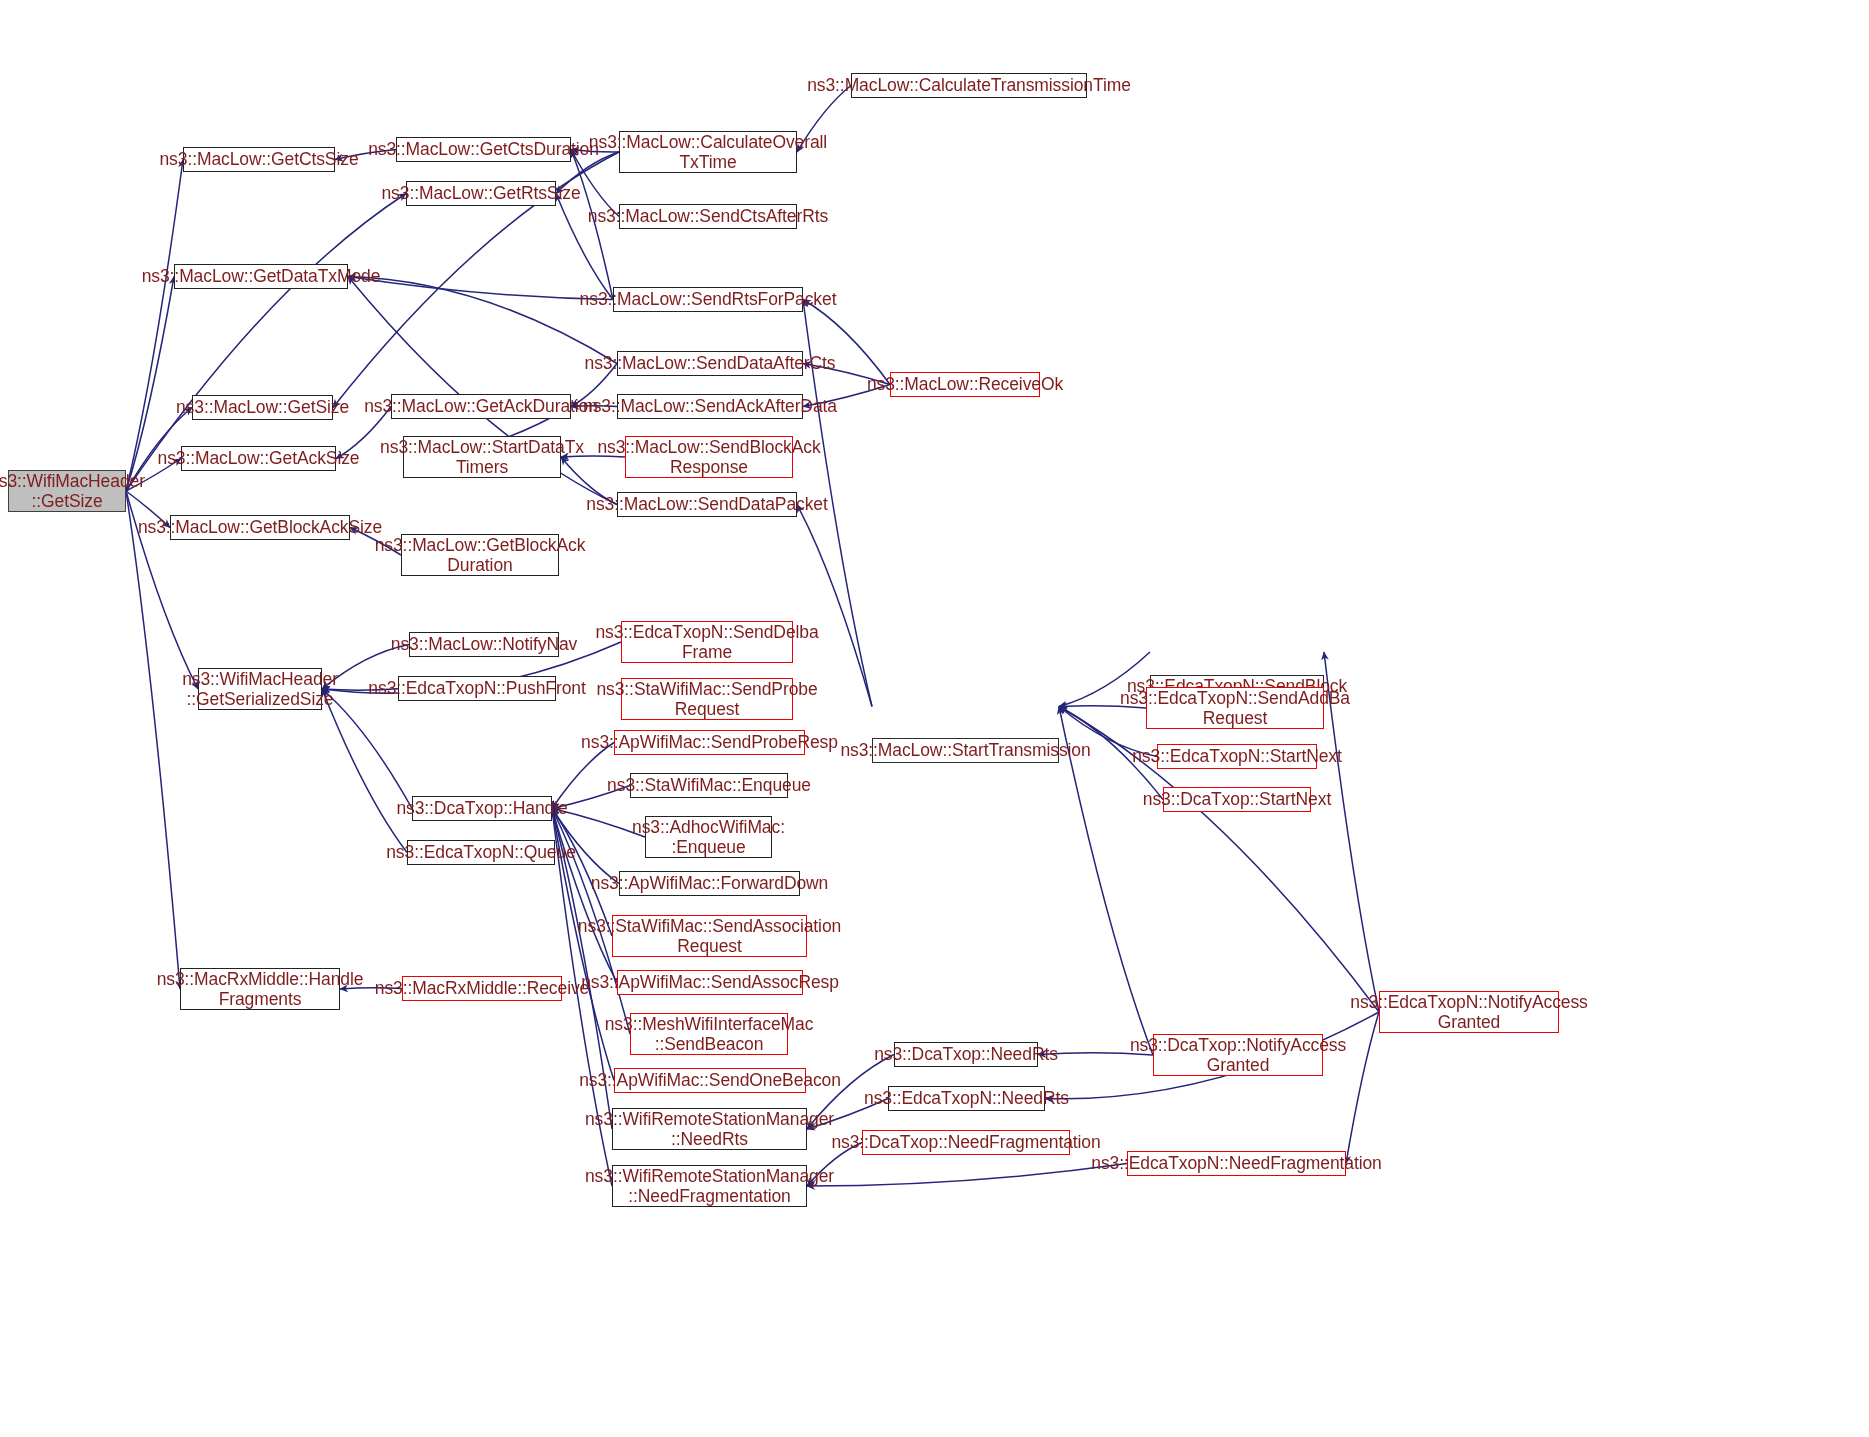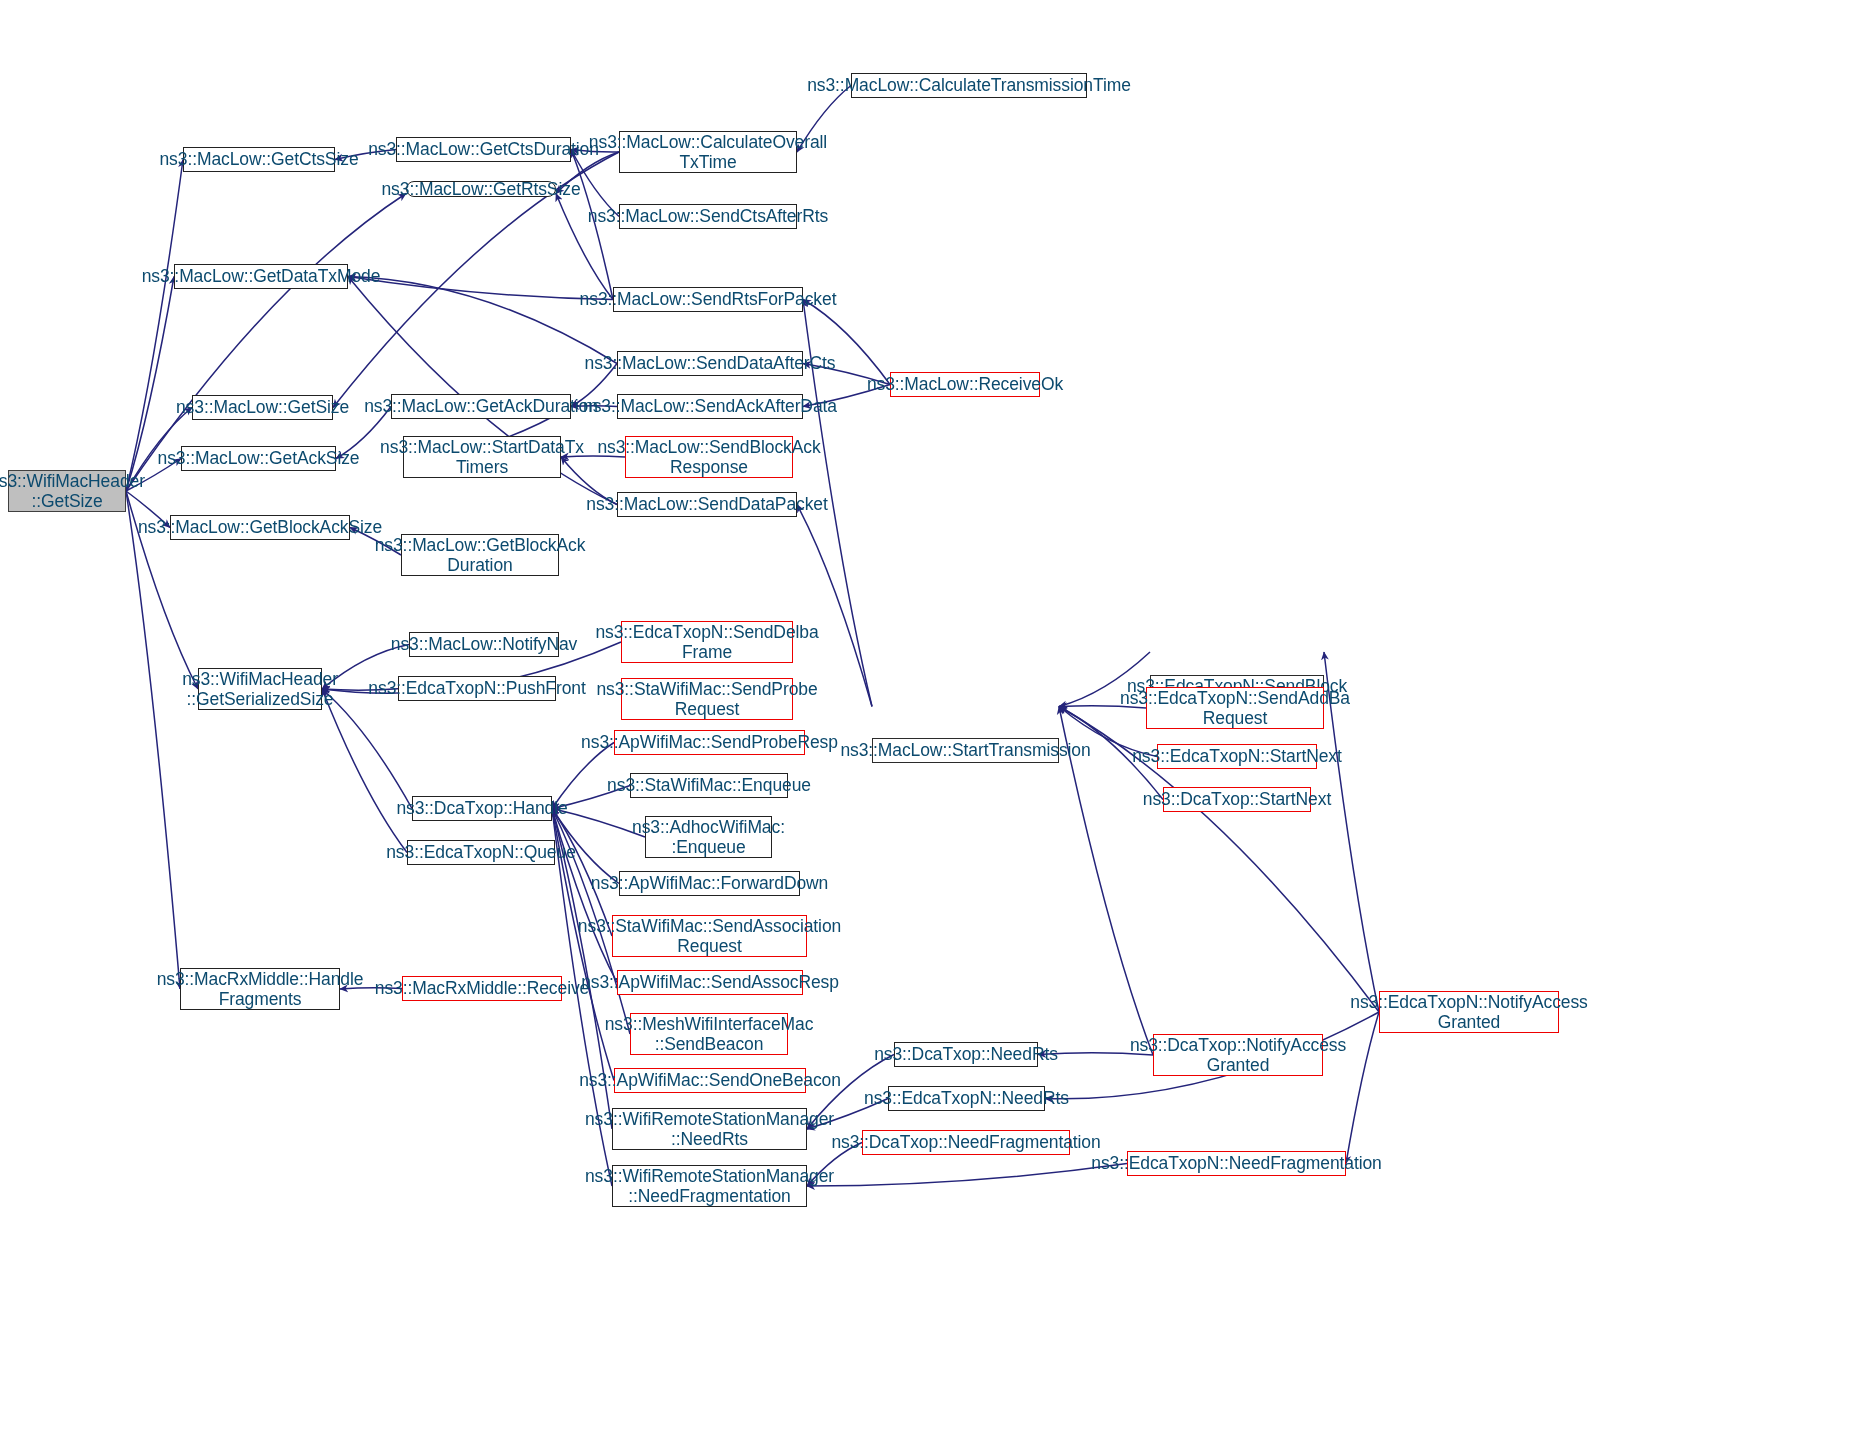--- a/index.html
+++ b/index.html
@@ -27,21 +27,21 @@
   }
   .node {
     position: absolute;
     box-sizing: border-box;
     display: flex;
     align-items: center;
     justify-content: center;
     text-align: center;
     background: #ffffff;
     border: 1.3px solid #222222;
-    color: #0c4a6e;
+    color: #7f1d1d;
     font-size: 17.5px;
     line-height: 1.16;
     letter-spacing: -0.1px;
     padding: 1px 5px;
     white-space: pre-line;
     z-index: 5;
   }
   .node.red {
     border-color: #ee0000;
     border-width: 1.6px;
@@ -129,21 +129,21 @@
         <path d="M862,1142.5 Q834.5,1154.432765155096 807,1186" marker-end="url(#arrow)"></path>
         <path d="M1127,1163.5 Q967,1185.977651412918 807,1186" marker-end="url(#arrow)"></path>
         <path d="M1379,1012 Q1362.5,1066.0426625308398 1346,1163.5" marker-end="url(#arrow)"></path>
       </g>
   </svg>
   <div id="node-layer">
       <div class="node root" style="left: 8px; top: 470px; width: 118px; height: 42px;">ns3::WifiMacHeader
 ::GetSize</div>
       <div class="node" style="left: 183px; top: 147px; width: 152px; height: 25px;">ns3::MacLow::GetCtsSize</div>
       <div class="node" style="left: 396px; top: 137px; width: 175px; height: 25px;">ns3::MacLow::GetCtsDuration</div>
-      <div class="node" style="left: 406px; top: 181px; width: 150px; height: 16px; border-radius: 11px;">ns3::MacLow::GetRtsSize</div>
+      <div class="node" style="left: 406px; top: 181px; width: 150px; height: 25px;">ns3::MacLow::GetRtsSize</div>
       <div class="node" style="left: 851px; top: 73px; width: 236px; height: 25px;">ns3::MacLow::CalculateTransmissionTime</div>
       <div class="node" style="left: 619px; top: 131px; width: 178px; height: 42px;">ns3::MacLow::CalculateOverall
 TxTime</div>
       <div class="node" style="left: 619px; top: 204px; width: 178px; height: 25px;">ns3::MacLow::SendCtsAfterRts</div>
       <div class="node" style="left: 174px; top: 264px; width: 174px; height: 25px;">ns3::MacLow::GetDataTxMode</div>
       <div class="node" style="left: 613px; top: 287px; width: 190px; height: 25px;">ns3::MacLow::SendRtsForPacket</div>
       <div class="node" style="left: 617px; top: 351px; width: 186px; height: 25px;">ns3::MacLow::SendDataAfterCts</div>
       <div class="node" style="left: 192px; top: 395px; width: 141px; height: 25px;">ns3::MacLow::GetSize</div>
       <div class="node" style="left: 391px; top: 394px; width: 180px; height: 25px;">ns3::MacLow::GetAckDuration</div>
       <div class="node" style="left: 617px; top: 394px; width: 186px; height: 25px;">ns3::MacLow::SendAckAfterData</div>

